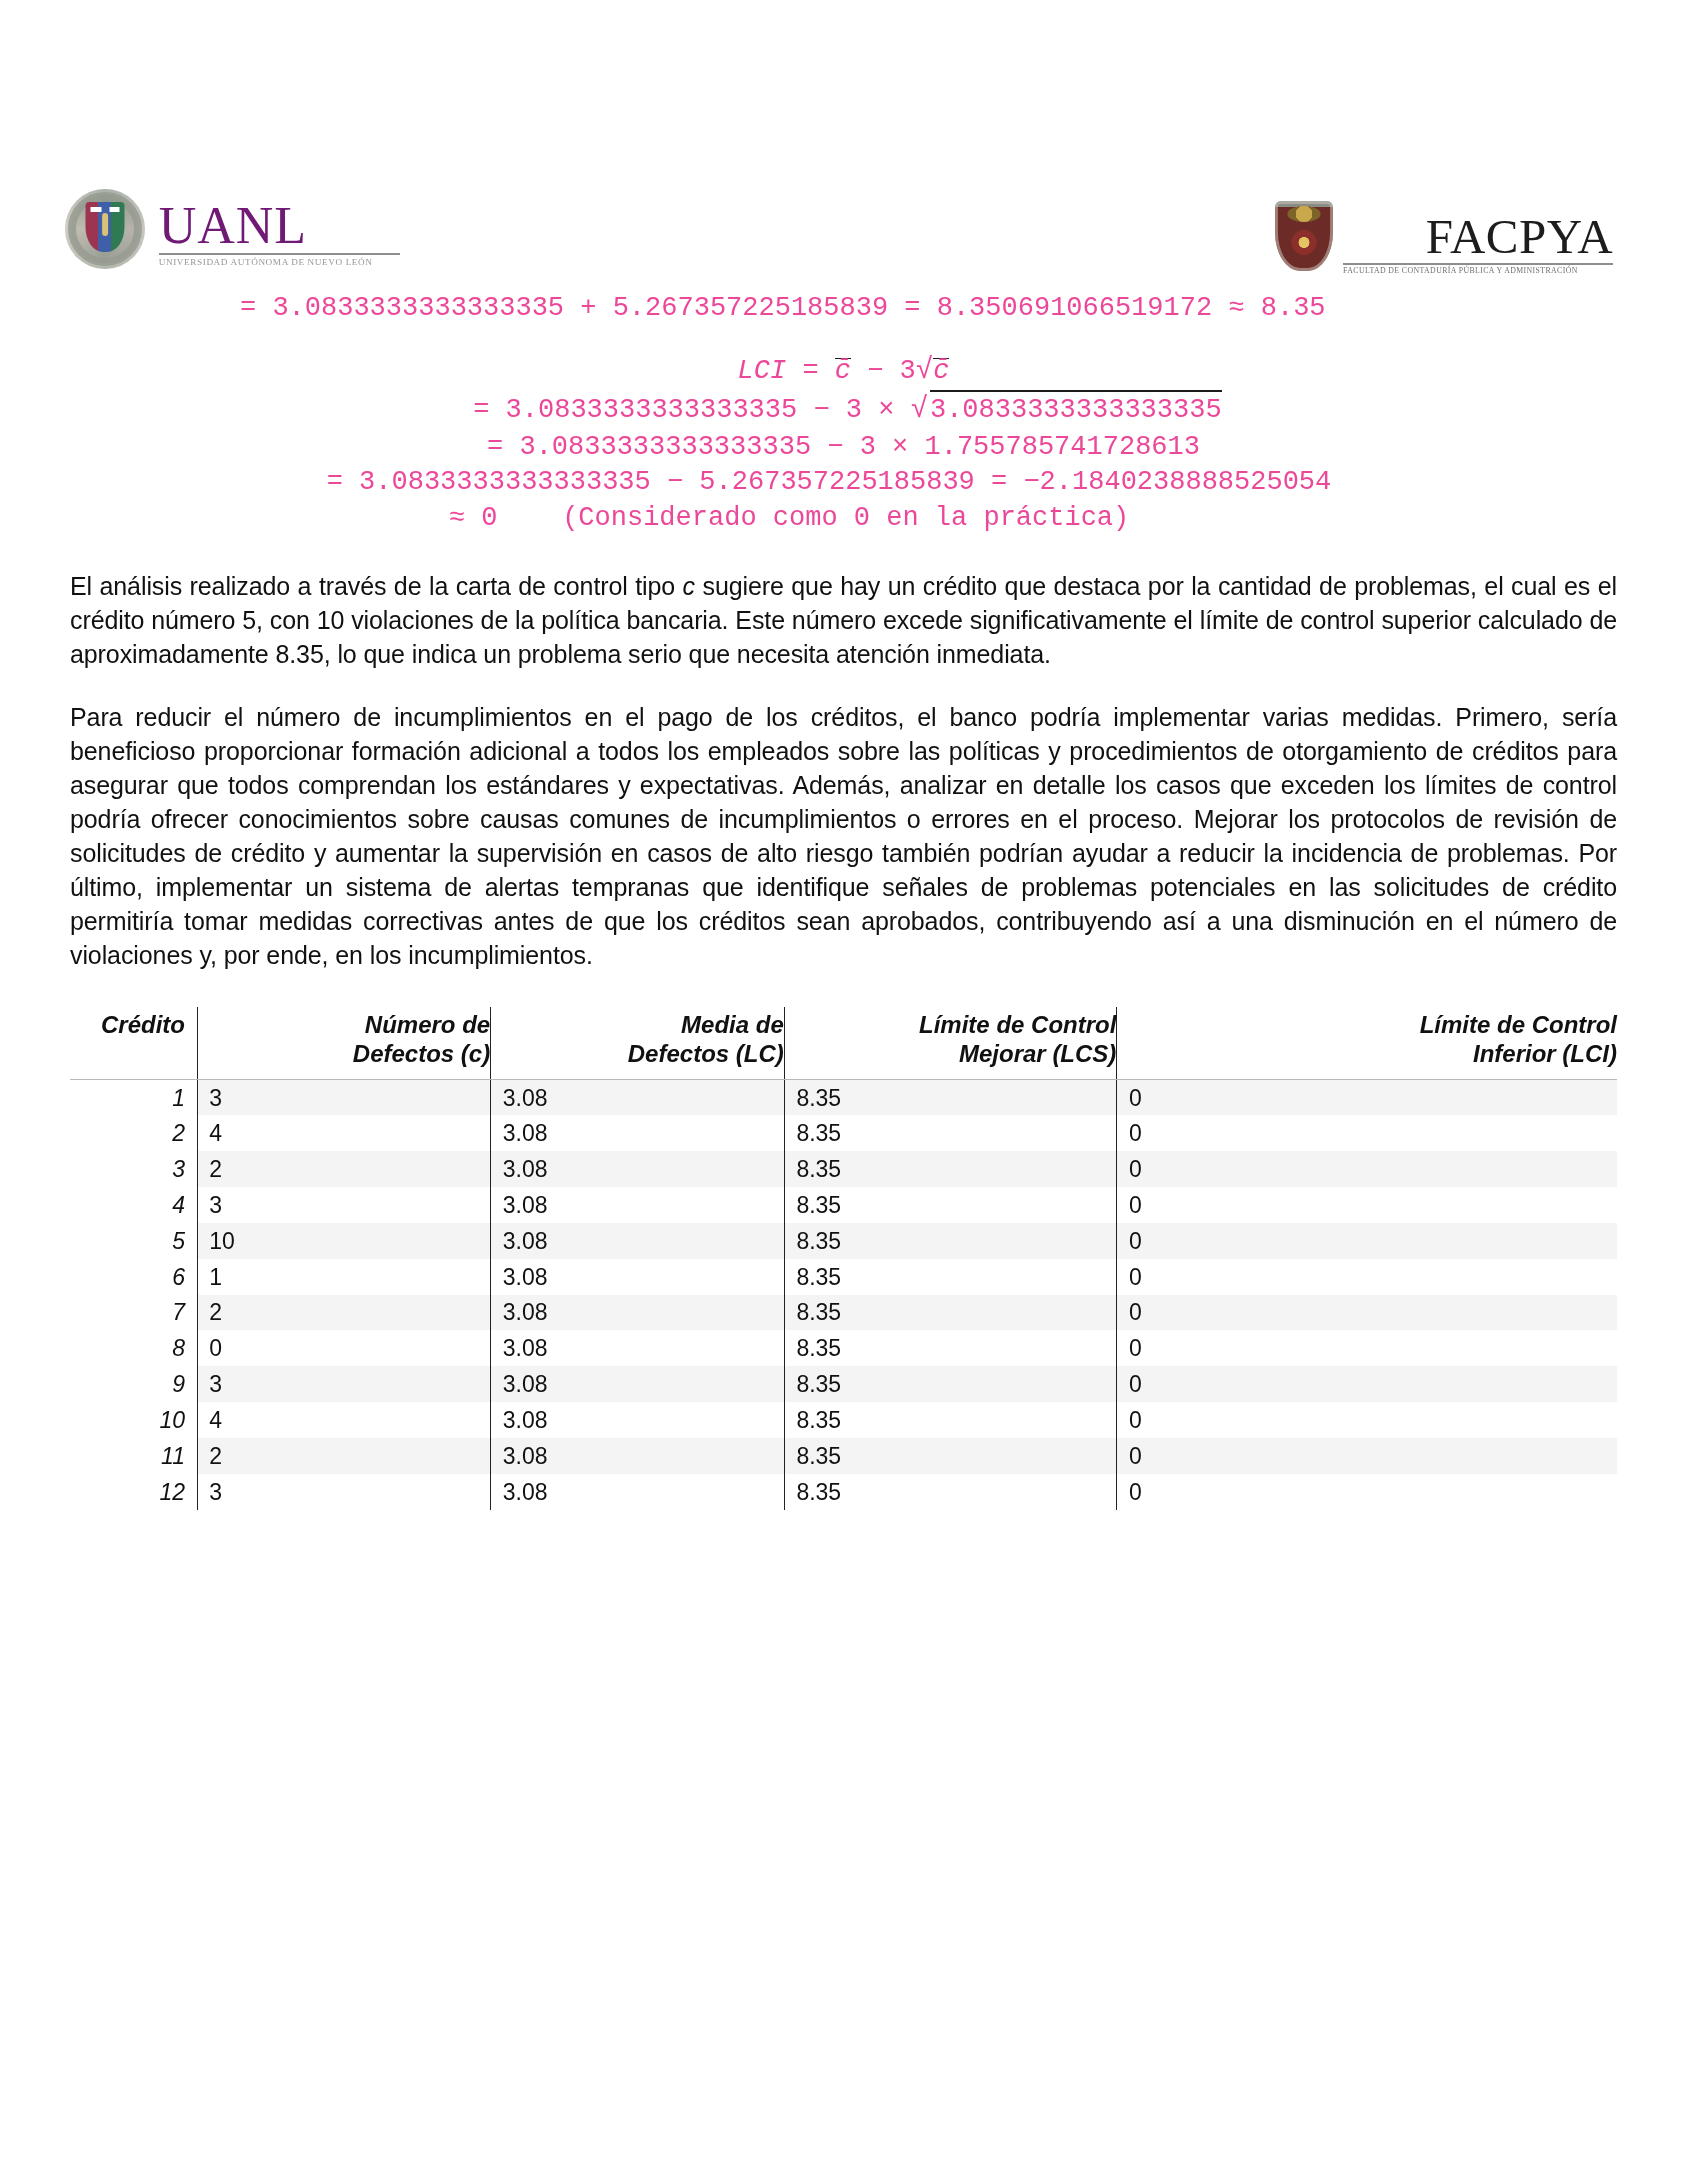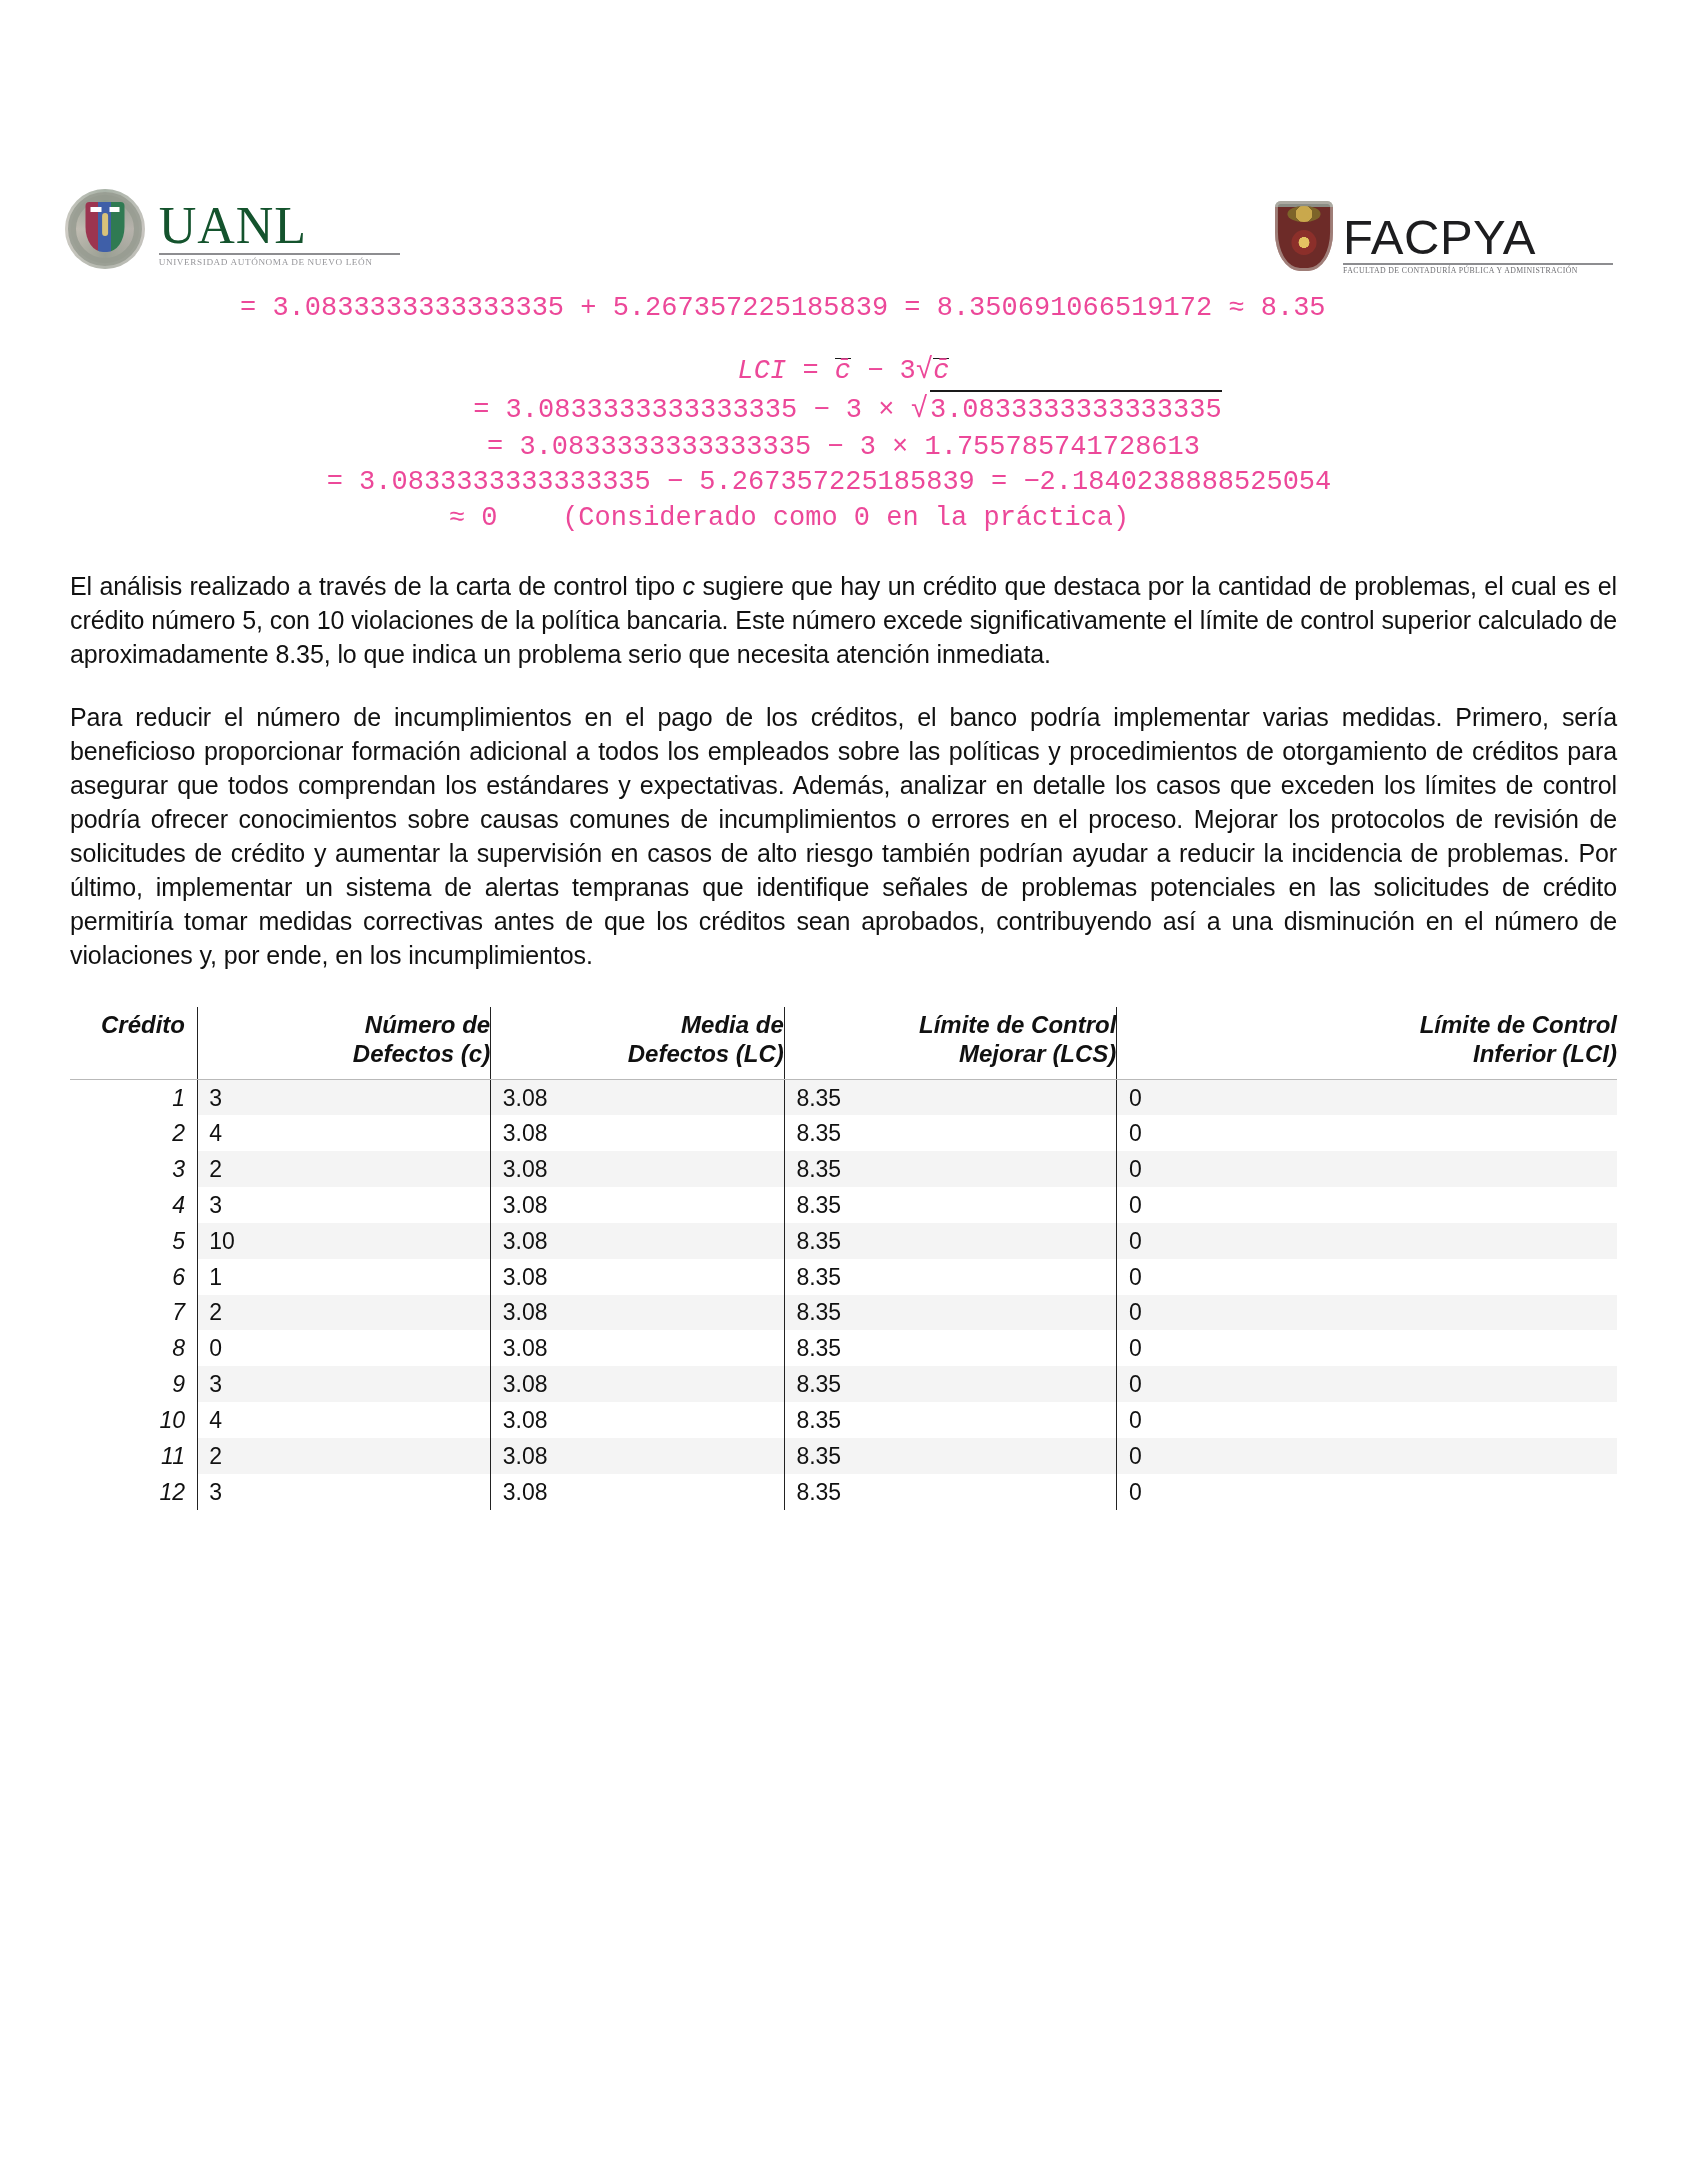--- a/index.html
+++ b/index.html
@@ -85,21 +85,21 @@
     width: 6.8px; height: 23px; background: #d8c27a; border-radius: 2.9px;
   }
   .uanl-wordmark {
     margin-left: 13.6px;
     padding-top: 11.6px;
   }
   .uanl-wordmark .big {
     font-family: "Liberation Serif", serif;
     font-size: 52px;
     letter-spacing: 1px;
-    color: #14532d;
+    color: #701a75;
     line-height: 0.95;
   }
   .uanl-wordmark .rule {
     height: 1.9px;
     background: #8d8d90;
     margin-top: 2.9px;
     width: 241px;
   }
   .uanl-wordmark .sub {
     font-family: Liberation Serif, serif;
@@ -126,25 +126,26 @@
   .facpya-seal .crest-mid {
     position: absolute; left: 50%; top: 29px; transform: translateX(-50%);
     width: 25px; height: 25px; border-radius: 50%;
     background: radial-gradient(circle, #e4c362 0 30%, #8c2f2a 32% 100%);
   }
   .facpya-wordmark {
     margin-left: 9.7px;
     padding-top: 13.6px;
   }
   .facpya-wordmark .big {
-    font-family: Liberation Sans, sans-serif;
+    font-family: Liberation Serif, serif;
     font-size: 49px;
     letter-spacing: 0.5px;
     color: #1d1d1f;
     line-height: 0.95;
+    text-align: right;
   }
   .facpya-wordmark .rule {
     height: 1.9px;
     background: #8d8d90;
     margin-top: 1.9px;
     width: 270px;
   }
   .facpya-wordmark .sub {
     font-family: "Liberation Serif", serif;
     font-size: 7.8px;

